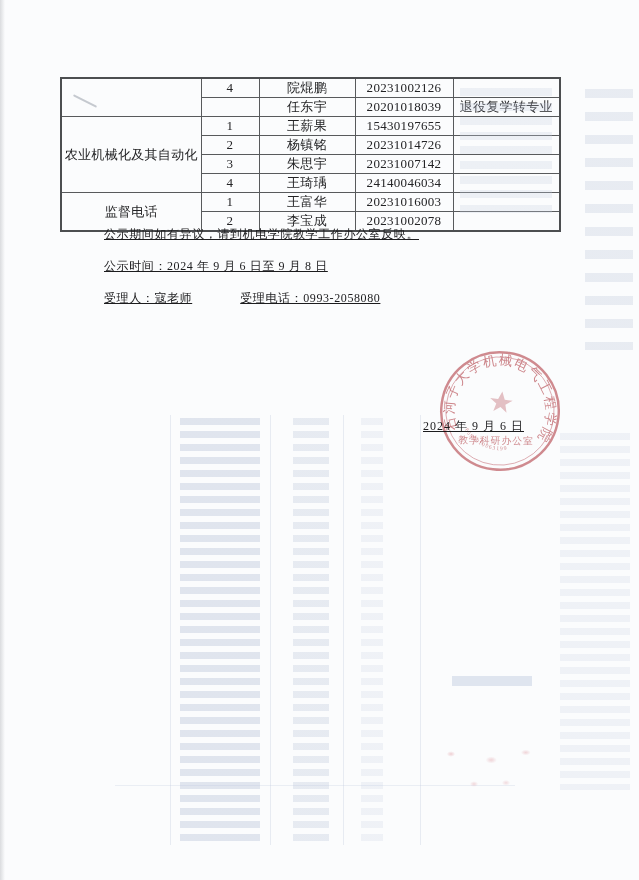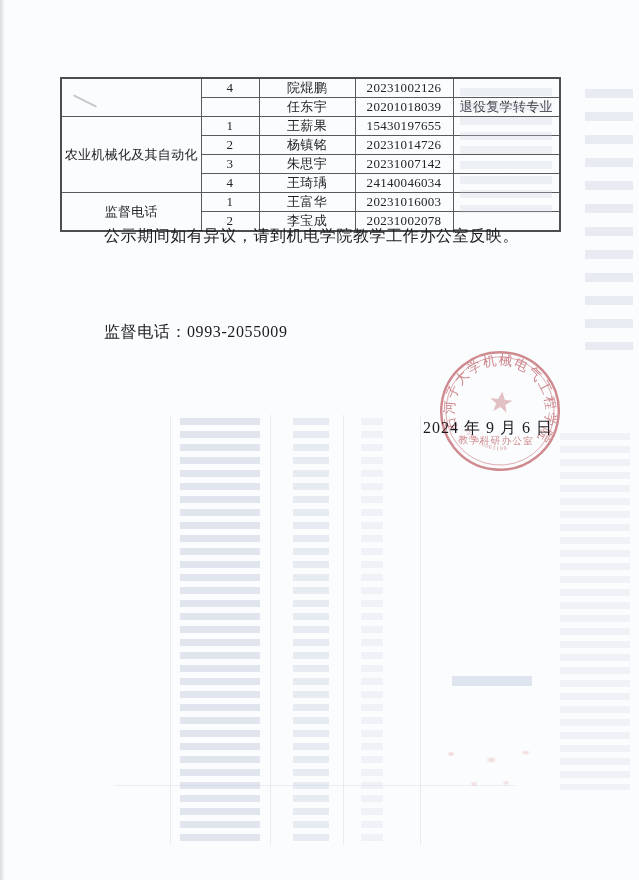--- a/index.html
+++ b/index.html
@@ -28,21 +28,21 @@
   table.roster{border:2px solid #4c4e50;}
   td.major{font-size:12.5px;}
   td.id{font-size:13px;letter-spacing:.4px;}
 
   .pencil-mark{
     position:absolute;left:72px;top:100px;width:26px;height:2px;
     background:#a8aeb7;transform:rotate(27deg);opacity:.65;border-radius:2px;z-index:2;
   }
 
   
-  .tline{position:absolute;font-size:16px;letter-spacing:.6px;color:#1c1c1e;white-space:nowrap;z-index:3;}
+  .tline{position:absolute;font-size:12px;letter-spacing:.6px;color:#1c1c1e;white-space:nowrap;z-index:3;text-decoration:underline;}
   #line1{left:104px;top:226px;}
   #line2{left:104px;top:258px;}
   #line3{left:104px;top:290px;}
   #line3 .gap{display:inline-block;width:48px;}
   #line4{left:104px;top:322px;}
 
   
   #sig-office{left:262px;top:384px;letter-spacing:.8px;}
   #sig-date{left:423px;top:418px;letter-spacing:1px;}
 
@@ -163,21 +163,24 @@
       <tr>
         <td>2</td>
         <td>李宝成</td>
         <td class="id">20231002078</td>
         <td></td>
       </tr>
     </tbody>
   </table>
 
   <div class="tline" id="line1">公示期间如有异议，请到机电学院教学工作办公室反映。</div>
-  <div class="tline" id="line4">监督电话：0993-2055009</div>
+  <div class="tline" id="line2">公示时间：2024 年 9 月 6 日至 9 月 8 日</div>
+  <div class="tline" id="line3">
+    <span>受理人：寇老师</span><span class="gap"></span><span>受理电话：0993-2058080</span>
+  </div>
 
   <div class="tline" id="sig-date">2024 年 9 月 6 日</div>
 
   <div class="stamp">
     <svg viewBox="0 0 130 130" width="134" height="134">
       <circle cx="65" cy="65" r="57" fill="none" stroke="#c05a60" stroke-width="2.4" opacity=".85"></circle>
       <circle cx="65" cy="65" r="52.5" fill="none" stroke="#c97078" stroke-width=".9" opacity=".7"></circle>
       <defs>
         <path id="arcTop" d="M 26,87.5 A 45,45 0 1 1 104,87.5" fill="none"></path>
         <path id="arcBottom" d="M 31,84 A 40,40 0 0 0 99,84" fill="none"></path>

